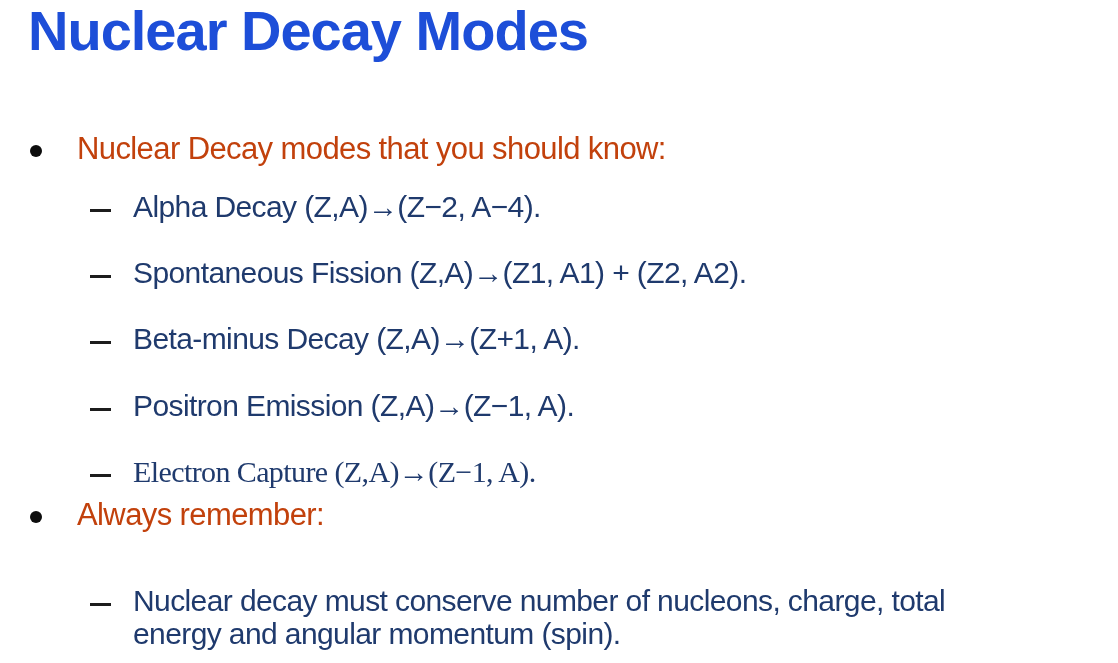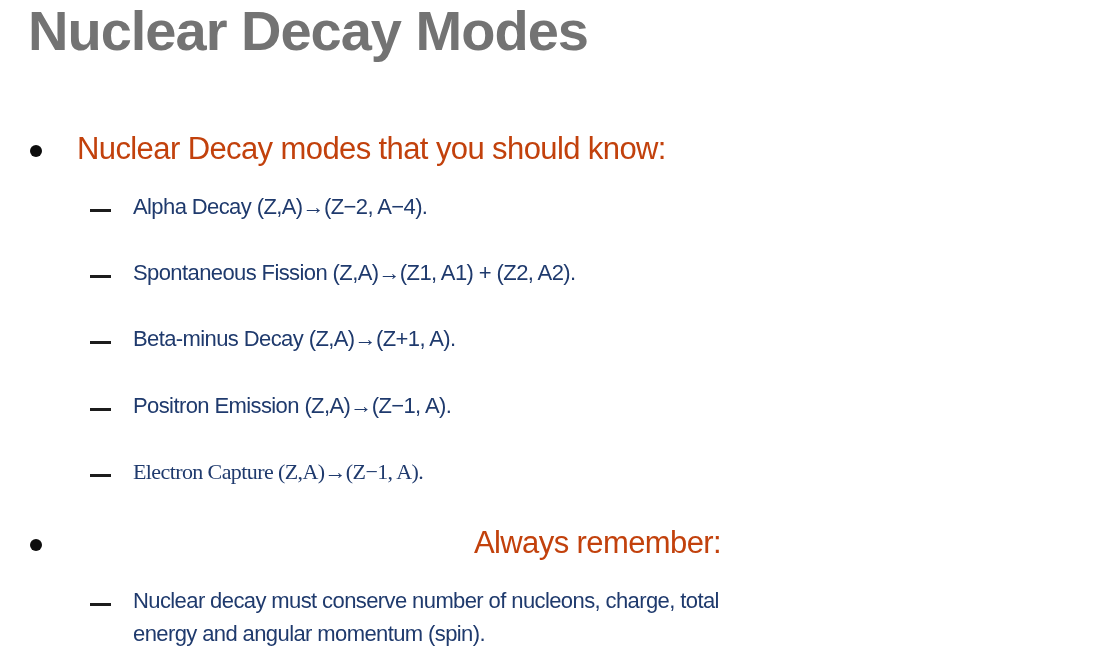--- a/index.html
+++ b/index.html
@@ -17,41 +17,41 @@
   }
   .slide-title {
     position: absolute;
     top: 0px;
     left: 28px;
     margin: 0;
     font-size: 56px;
     line-height: 62px;
     font-weight: bold;
     letter-spacing: -1px;
-    color: #737373;
+    color: #1d4ed8;
     white-space: nowrap;
   }
   .row {
     position: absolute;
     left: 0;
     right: 0;
   }
   .l1-text {
     display: block;
     margin-left: 77px;
     font-size: 31px;
     line-height: 37px;
     letter-spacing: -0.6px;
     color: #c2410c;
     white-space: nowrap;
   }
   .l2-text {
     display: block;
     margin-left: 133px;
-    font-size: 22px;
+    font-size: 30px;
     line-height: 33px;
     letter-spacing: -0.6px;
     color: #1f3a6d;
     white-space: pre-line;
   }
   .dot {
     position: absolute;
     left: 30px;
     top: 15px;
     width: 12px;
@@ -67,21 +67,21 @@
     height: 3px;
     background: #1c1c1c;
   }
   
   #row-b1 { top: 130px; }
   #row-s1 { top: 190px; }
   #row-s2 { top: 256px; }
   #row-s3 { top: 322px; }
   #row-s4 { top: 389px; }
   #row-s5 { top: 455px; font-family: Liberation Serif, serif; }
-  #row-b2 { top: 524px; text-align: center; }
+  #row-b2 { top: 496px; }
   #row-s6 { top: 584px; }
 </style>
 </head>
 <body>
 
 <div class="slide">
 
   <h1 class="slide-title">Nuclear Decay Modes</h1>
 
   <div class="row" id="row-b1">

